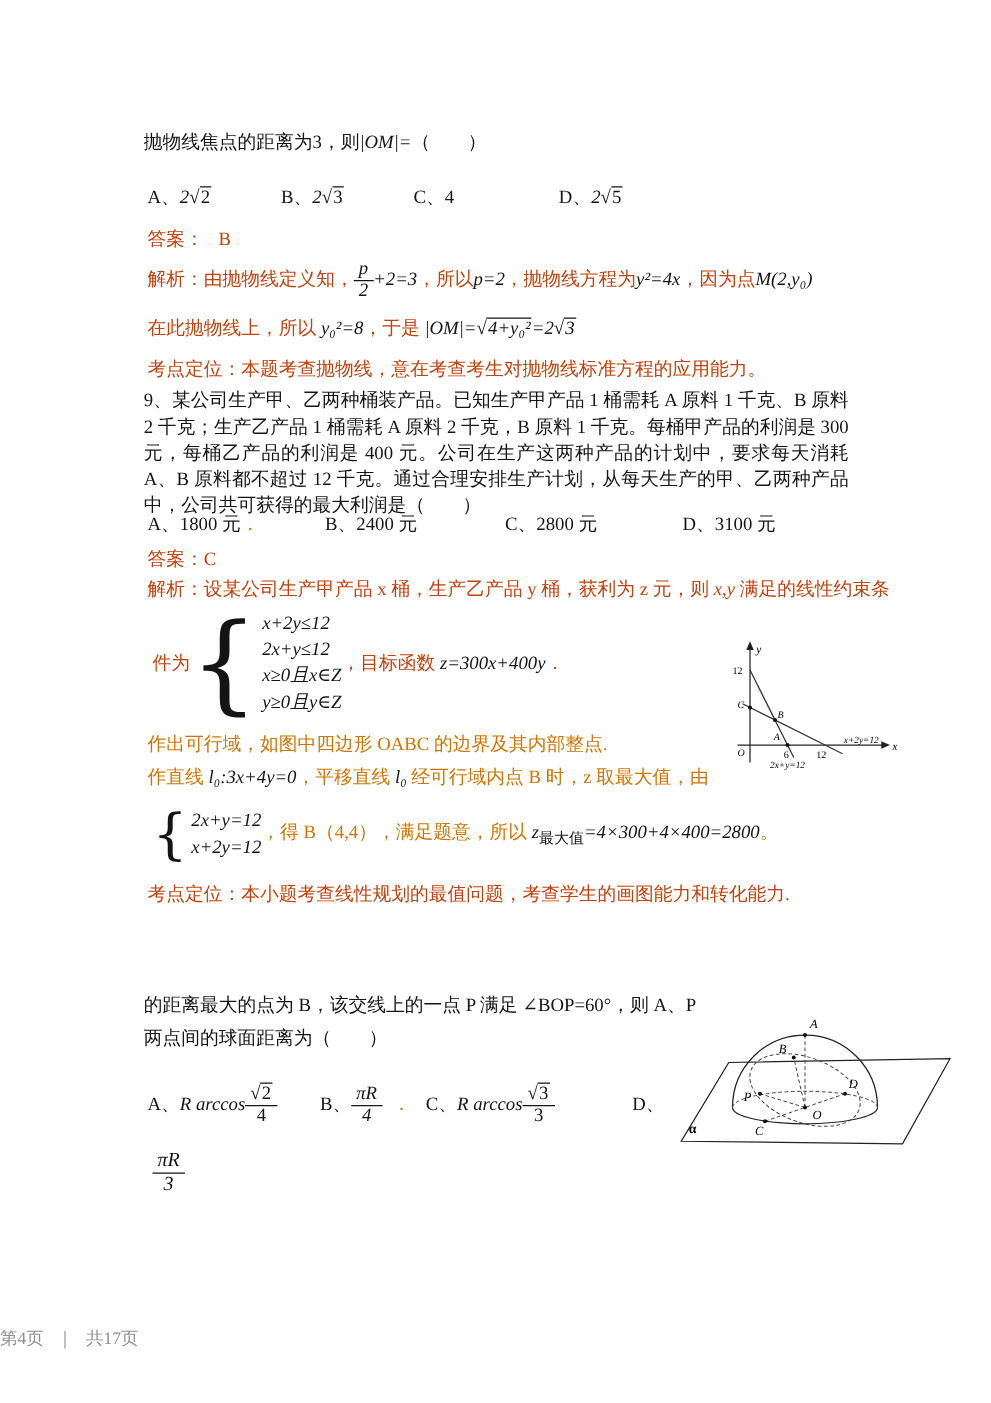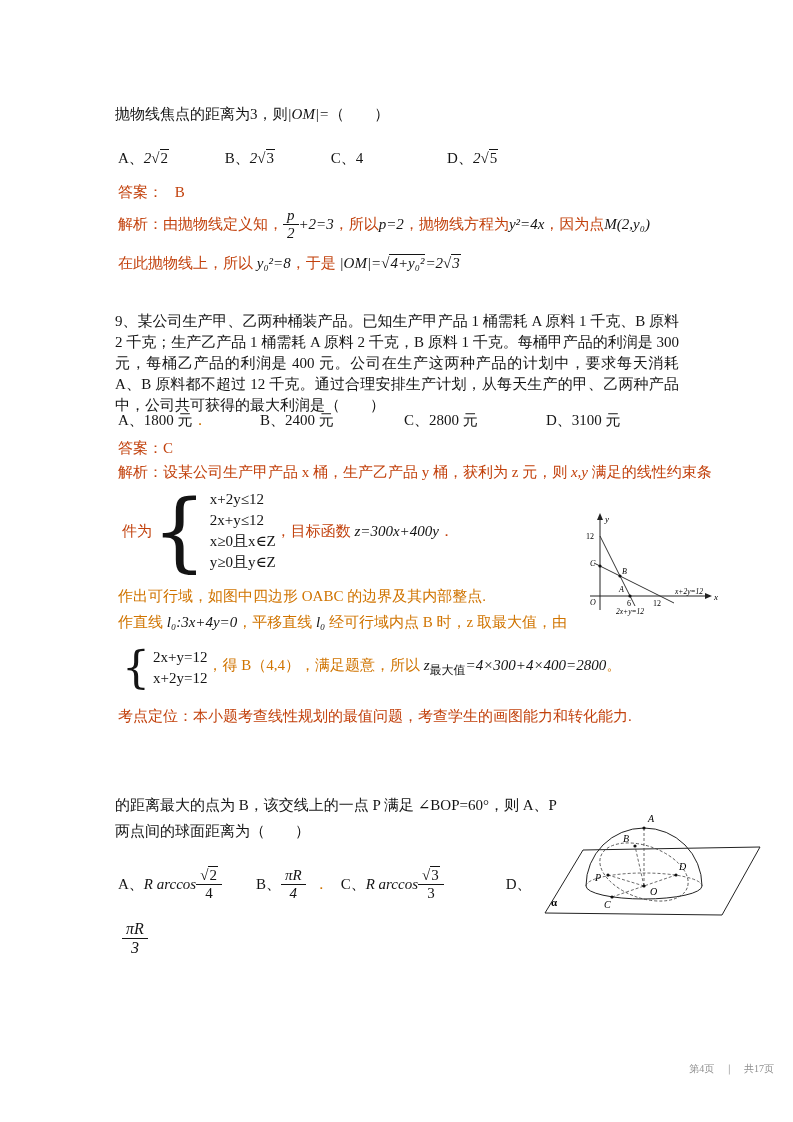--- a/index.html
+++ b/index.html
@@ -15,29 +15,29 @@
   .orn { color:#d07400; }
   .it { font-style:italic; }
   .ul { }
   .fr { display:inline-block; text-align:center; vertical-align:middle; line-height:1.1; }
   .fr .top { display:block; border-bottom:1px solid currentColor; padding:0 4px; }
   .fr .bot { display:block; padding:0 4px; }
   .sq { display:inline; white-space:nowrap; }
   .sq .rd { border-top:1px solid currentColor; padding:0 1px; }
   .sys { display:inline-flex; align-items:center; vertical-align:middle; }
   .sys .rows { display:inline-block; text-align:left; }
-  .sys .rows .row { display:block; line-height:21px; }
+  .sys .rows .row { display:block; line-height:21px; font-style:italic; }
   .br { font-family:"DejaVu Serif",serif; font-weight:400; margin-right:3px; }
   .br4 { font-size:86px; line-height:84px; }
   .br2 { font-size:44px; line-height:44px; }
   .flexmid { display:flex; align-items:center; }
   .optgap { margin-right:52px;margin-top:17px; }
   sub.small { font-size:12px; }
-  .footer { position:absolute; top:1062px; left:0; width:774px; text-align:right;
-            color:#8f8f8f; font-size:10px; }
+  .footer { position:absolute; top:1062px; left:0; width:774px; text-align:left;
+            color:#8f8f8f; font-size:14px; }
   .footer .sep { margin:0 10px; color:#8f8f8f; }
   svg text { font-family:"Liberation Serif","DejaVu Serif",serif; }
 </style>
 </head>
 <body>
 
 <div class="page">
 
   <div class="t nw" style="left:115px;top:104px">
     <span>抛物线焦点的距离为3，则</span><span class="it">|OM|=</span><span>（　　）</span>
@@ -68,20 +68,21 @@
       <span class="red">，抛物线方程为 </span>
       <span class="it">y²=4x</span>
       <span class="red">，因为点 </span>
       <span class="it">M(2,y₀)</span>
   </div>
 
   <div class="t nw" style="left:118px;top:253px">
     <span class="red">在此抛物线上，所以 </span><span class="it">y₀²=8</span><span class="red">，于是 </span><span class="it">|OM|=</span><span class="sq it"><span class="sg">√</span><span class="rd">4+y₀²</span></span><span class="it">=2</span><span class="sq it"><span class="sg">√</span><span class="rd">3</span></span>
   </div>
 
+  <div class="t nw red" style="left:118px;top:286px">考点定位：本题考查抛物线，意在考查考生对抛物线标准方程的应用能力。</div>
 
   <div class="t" style="left:115px;top:311px;width:564px;text-align:justify">9、某公司生产甲、乙两种桶装产品。已知生产甲产品 1 桶需耗 A 原料 1 千克、B 原料 2 千克；生产乙产品 1 桶需耗 A 原料 2 千克，B 原料 1 千克。每桶甲产品的利润是 300 元，每桶乙产品的利润是 400 元。公司在生产这两种产品的计划中，要求每天消耗 A、B 原料都不超过 12 千克。通过合理安排生产计划，从每天生产的甲、乙两种产品中，公司共可获得的最大利润是（　　）</div>
 
   <div class="t nw" style="left:118px;top:410px;width:560px">
     <span style="position:absolute;left:0"><span>A、1800 元</span><span class="orn">．</span></span>
     <span style="position:absolute;left:142px">B、2400 元</span>
     <span style="position:absolute;left:286px">C、2800 元</span>
     <span style="position:absolute;left:428px">D、3100 元</span>
   </div>
 

